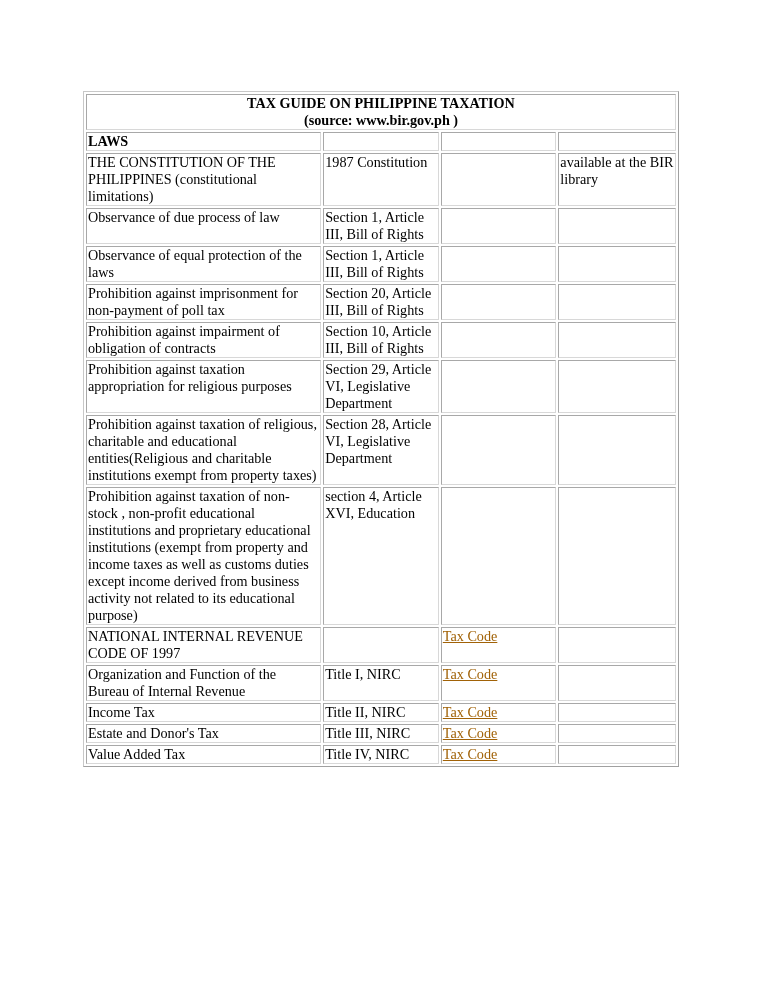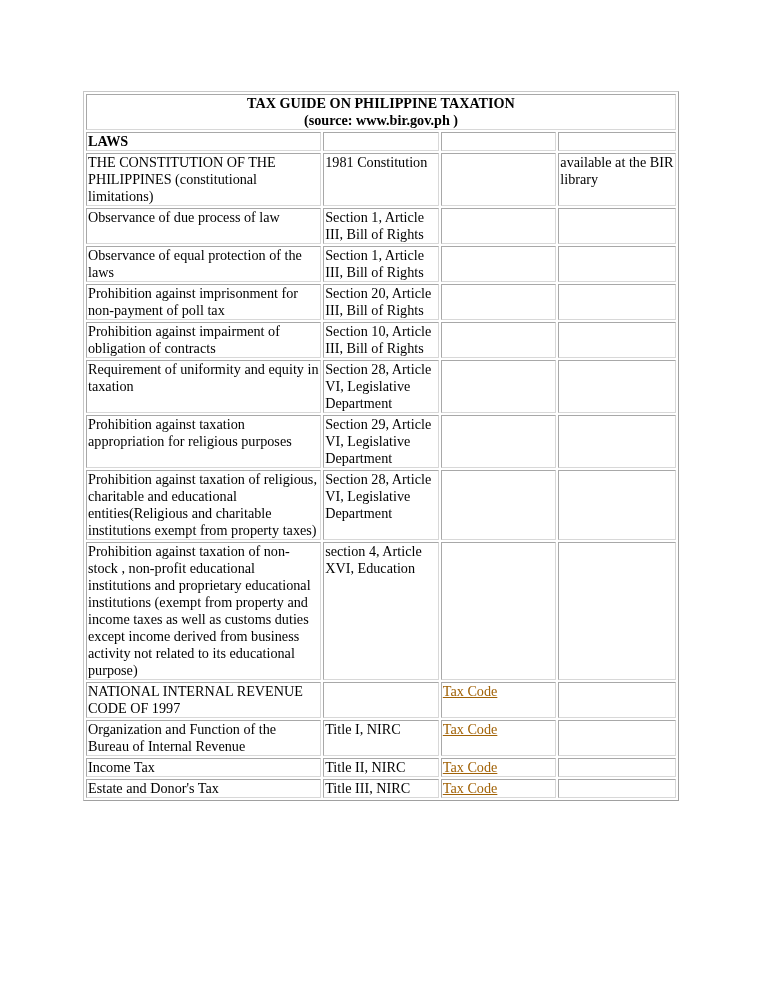--- a/index.html
+++ b/index.html
@@ -86,21 +86,21 @@
       </tr>
       <tr>
         <td class="laws-head">LAWS</td>
         <td></td>
         <td></td>
         <td></td>
       </tr>
 
       <tr class="row row-3">
         <td>THE CONSTITUTION OF THE PHILIPPINES (constitutional limitations)</td>
-        <td>1981 Constitution</td>
+        <td>1987 Constitution</td>
         <td></td>
         <td>available at the BIR library</td>
       </tr>
       <tr class="row">
         <td>Observance of due process of law</td>
         <td>Section 1, Article III, Bill of Rights</td>
         <td></td>
         <td></td>
       </tr>
       <tr class="row">
@@ -111,26 +111,20 @@
       </tr>
       <tr class="row">
         <td>Prohibition against imprisonment for non-payment of poll tax</td>
         <td>Section 20, Article III, Bill of Rights</td>
         <td></td>
         <td></td>
       </tr>
       <tr class="row">
         <td>Prohibition against impairment of obligation of contracts</td>
         <td>Section 10, Article III, Bill of Rights</td>
-        <td></td>
-        <td></td>
-      </tr>
-      <tr class="row row-3">
-        <td>Requirement of uniformity and equity in taxation</td>
-        <td>Section 28, Article VI, Legislative Department</td>
         <td></td>
         <td></td>
       </tr>
       <tr class="row row-3">
         <td>Prohibition against taxation appropriation for religious purposes</td>
         <td>Section 29, Article VI, Legislative Department</td>
         <td></td>
         <td></td>
       </tr>
       <tr class="row">
@@ -162,15 +156,21 @@
         <td>Title II, NIRC</td>
         <td><a class="link" href="#">Tax Code</a></td>
         <td></td>
       </tr>
       <tr class="row row-1">
         <td>Estate and Donor's Tax</td>
         <td>Title III, NIRC</td>
         <td><a class="link" href="#">Tax Code</a></td>
         <td></td>
       </tr>
+      <tr class="row row-1">
+        <td>Value Added Tax</td>
+        <td>Title IV, NIRC</td>
+        <td><a class="link" href="#">Tax Code</a></td>
+        <td></td>
+      </tr>
     </tbody>
   </table>
 </div>
 
 </body></html>

